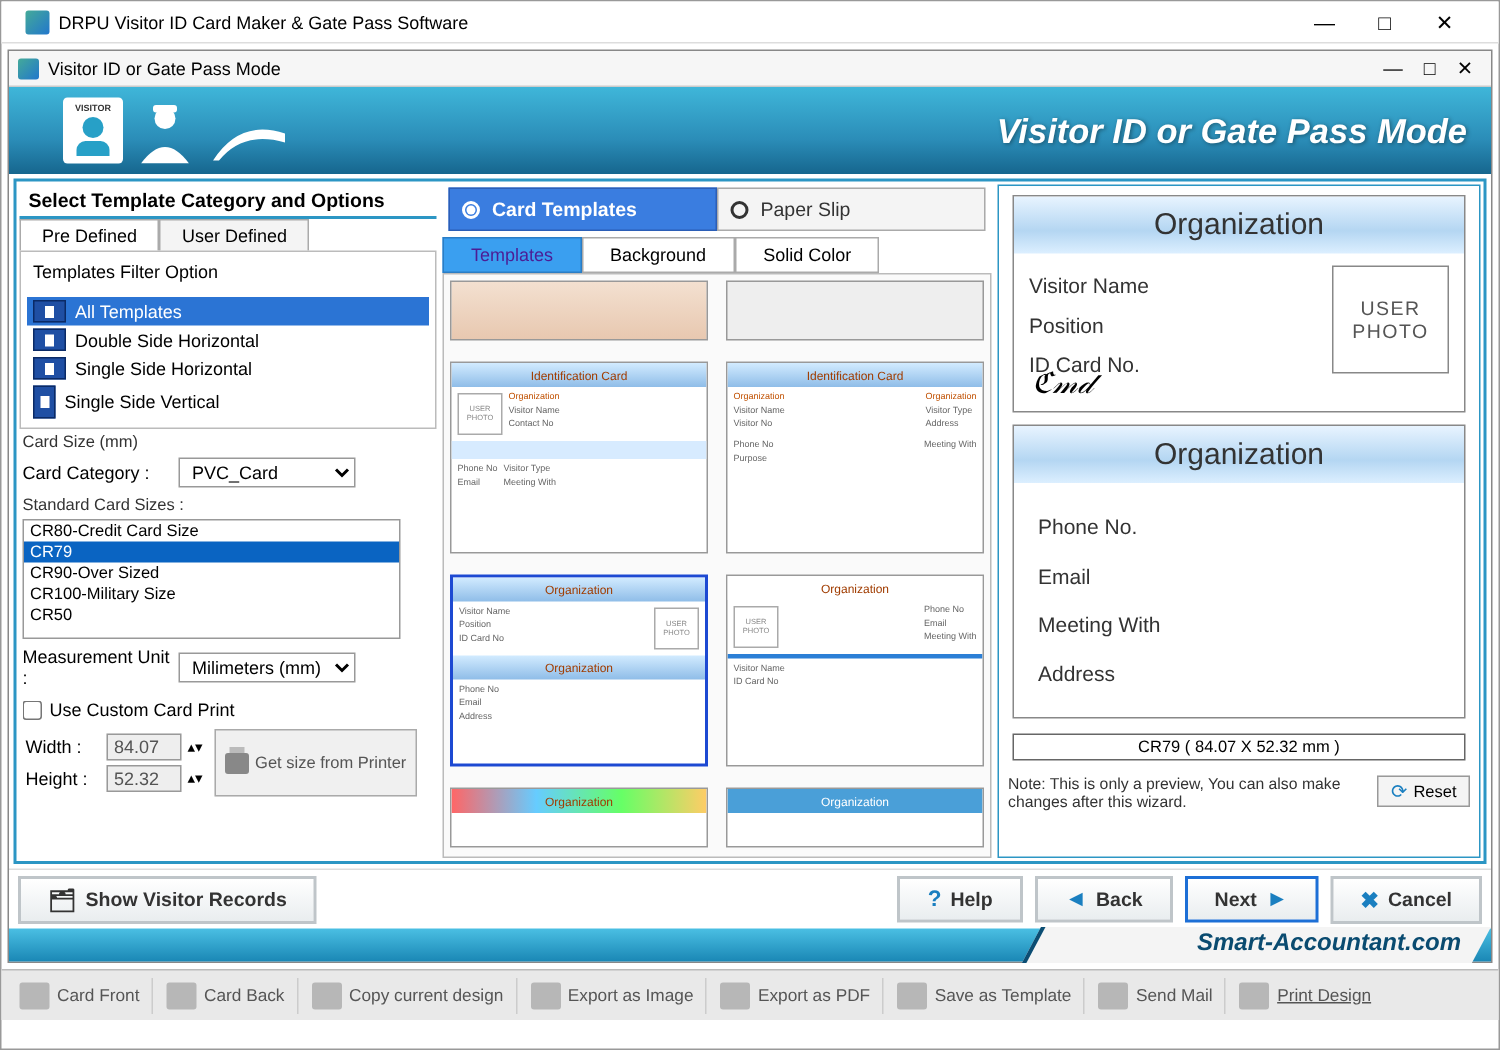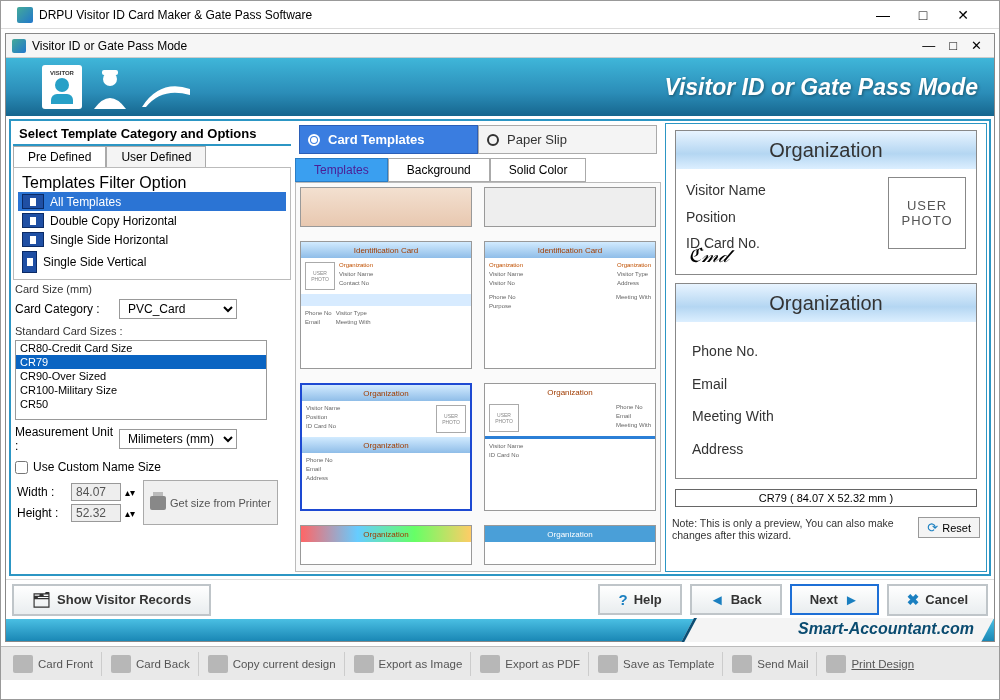--- a/index.html
+++ b/index.html
@@ -33,21 +33,21 @@
 
 .content { flex: 1; display: flex; background: #fff; border: 2px solid #2c96c4; margin: 3px; padding: 2px; }
 
 
 .left-panel { width: 278px; display: flex; flex-direction: column; }
 .section-title { background: #fff; padding: 3px 6px; font-size: 13px; font-weight: bold; border-bottom: 2px solid #2c96c4; }
 .tabs { display: flex; }
 .tab { padding: 3px 14px; font-size: 12px; border: 1px solid #aaa; border-bottom: none; background: #f4f4f4; cursor: pointer; }
 .tab.active { background: #fff; }
 .filter-box { border: 1px solid #bbb; padding: 4px; font-size: 12px; }
-.filter-title { margin: 2px 4px 0; font-size: 16px; }
+.filter-title { margin: 2px 4px 10px; font-size: 12px; }
 .filter-list { }
 .filter-item { display: flex; align-items: center; gap: 6px; padding: 2px 4px; font-size: 12px; cursor: pointer; }
 .filter-item.sel { background: #2b74d4; color: #fff; }
 .filter-item .licon { width: 22px; height: 15px; background: #1f4fa4; border: 1px solid #0a2a66; display: inline-flex; align-items: center; justify-content: center; }
 .filter-item .licon::before { content: ""; width: 6px; height: 8px; background: #fff; }
 .filter-item .licon.vertical { width: 15px; height: 22px; }
 
 .group-label { font-size: 11px; color: #333; margin: 3px 2px 1px; }
 .form-row { display: flex; align-items: center; font-size: 12px; margin: 3px 2px; gap: 4px; }
 .form-row label { width: 100px; }
@@ -172,21 +172,21 @@
         </div>
         <div class="filter-box">
           <div class="filter-title">Templates Filter Option</div>
           <div class="filter-list">
             <div class="filter-item sel">
                 <span class="licon"></span>
                 <span>All Templates</span>
               </div>
             <div class="filter-item">
                 <span class="licon"></span>
-                <span>Double Copy Horizontal</span>
+                <span>Double Side Horizontal</span>
               </div>
             <div class="filter-item">
                 <span class="licon"></span>
                 <span>Single Side Horizontal</span>
               </div>
             <div class="filter-item">
                 <span class="licon vertical"></span>
                 <span>Single Side Vertical</span>
               </div>
           </div>
@@ -203,21 +203,21 @@
           <div>CR90-Over Sized</div>
           <div>CR100-Military Size</div>
           <div>CR50</div>
         </div>
         <div class="form-row">
           <label>Measurement Unit :</label>
           <select class="inp" style="width:118px"><option>Milimeters (mm)</option></select>
         </div>
         <div class="chk-row">
           <input type="checkbox" style="">
-          <span>Use Custom Name Size</span>
+          <span>Use Custom Card Print</span>
         </div>
         <div class="wh-group">
           <div>
             <div class="wh form-row">
                 <label style="width:50px">Width :</label>
                 <input class="inp" disabled="" value="84.07" style="">
                 <span style="font-size:10px">▴▾</span>
               </div>
             <div class="wh form-row">
                 <label style="width:50px">Height :</label>

